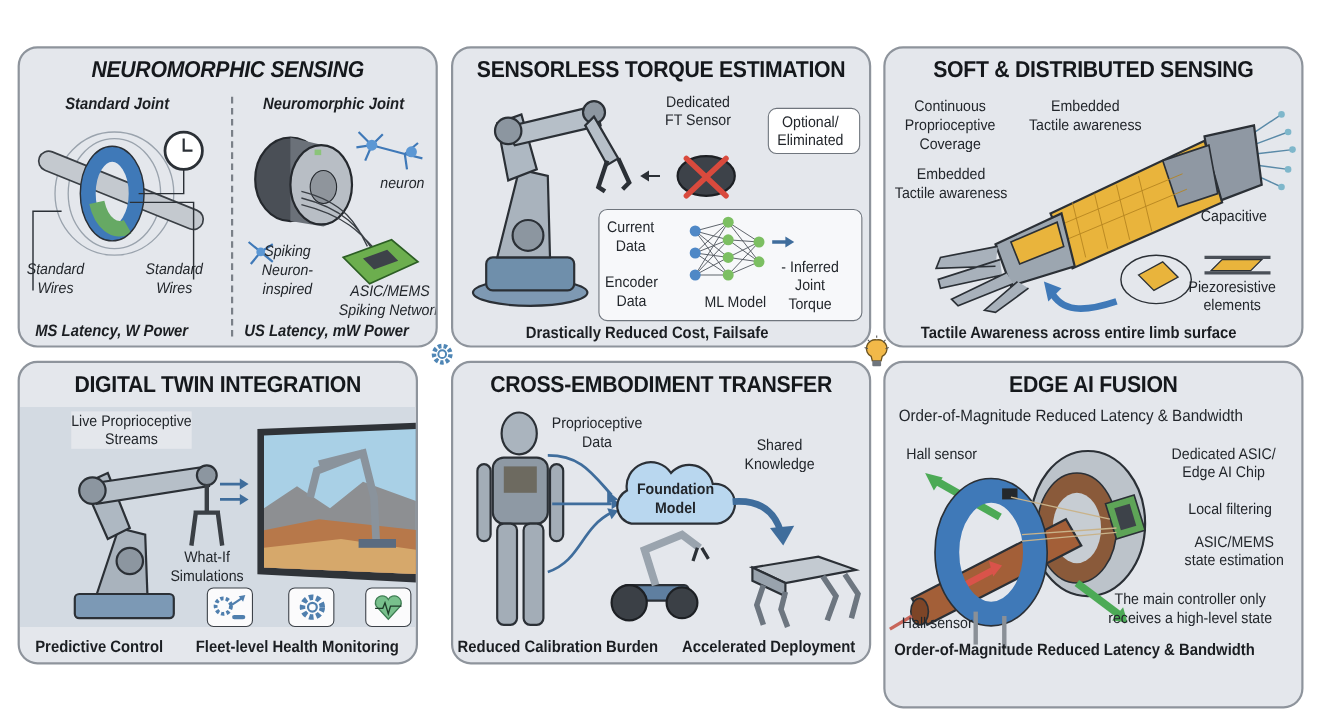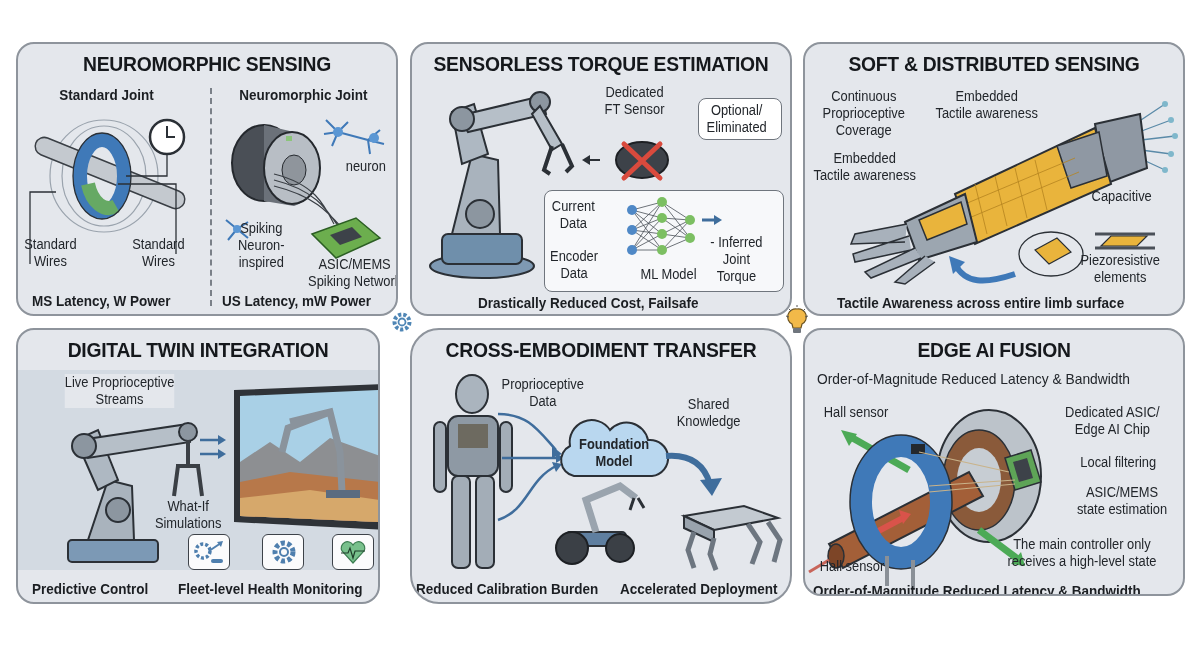--- a/index.html
+++ b/index.html
@@ -12,21 +12,21 @@
   svg { position:absolute; overflow:visible; }
   .mlbox { position:absolute; border:1.5px solid #6f757d; border-radius:8px; background:#f7f8fa; }
   .callout { position:absolute; border:1.5px solid #6f757d; border-radius:8px; background:#ffffff; }
   .icbox { position:absolute; width:40px; height:34px; border:1.5px solid #3d4249; border-radius:6px; background:#fbfbfc; }
   .divider { position:absolute; border-left:2px dashed #7a8088; }
   .center-icon { position:absolute; }
 </style>
 </head>
 <body>
 
-<div class="panel" style="left:16px;top:42px;width:382px;height:274px;">
+<div class="panel" style="left:16px;top:42px;width:382px;height:274px;font-style:italic;">
   <div class="ptitle">NEUROMORPHIC SENSING</div>
   <div class="sub" style="left:36px;top:42px;">Standard Joint</div>
   <div class="sub" style="left:214px;top:42px;">Neuromorphic Joint</div>
   <div class="divider" style="left:192px;top:44px;height:218px;"></div>
 
   <svg style="left:8px;top:70px;" width="180" height="120" viewBox="0 0 180 120">
     <g fill="none" stroke="#9aa3ad" stroke-width="1.2">
       <ellipse cx="78" cy="62" rx="42" ry="50"></ellipse>
       <ellipse cx="78" cy="62" rx="54" ry="56"></ellipse>
     </g>
@@ -210,21 +210,21 @@
   <div class="icbox" style="left:314px;top:204px;">
     <svg style="left:6px;top:4px;" width="28" height="26" viewBox="0 0 28 26">
       <path d="M14 24 L3 12 A6 6 0 0 1 14 6 A6 6 0 0 1 25 12 Z" fill="#78c08c" stroke="#3d7d52" stroke-width="1.2"></path>
       <path d="M2 14 L9 14 L11 9 L14 19 L16 12 L26 12" stroke="#1f3d2a" stroke-width="1.2" fill="none"></path>
     </svg>
   </div>
   <div class="foot" style="left:14px;top:250px;">Predictive Control</div>
   <div class="foot" style="left:160px;top:250px;">Fleet-level Health Monitoring</div>
 </div>
 
-<div class="panel" style="left:410px;top:328px;width:382px;height:276px;border-radius:29px;">
+<div class="panel" style="left:410px;top:328px;width:382px;height:276px;">
   <div class="ptitle">CROSS-EMBODIMENT TRANSFER</div>
   <svg style="left:16px;top:44px;" width="90" height="200" viewBox="0 0 90 200">
     <ellipse cx="44" cy="20" rx="16" ry="19" fill="#aab4be" stroke="#2b3036" stroke-width="2"></ellipse>
     <rect x="20" y="42" width="50" height="60" rx="10" fill="#8e99a4" stroke="#2b3036" stroke-width="2"></rect>
     <rect x="30" y="50" width="30" height="24" fill="#6d6a60"></rect>
     <rect x="6" y="48" width="12" height="70" rx="6" fill="#a3adb7" stroke="#2b3036" stroke-width="2"></rect>
     <rect x="72" y="48" width="12" height="70" rx="6" fill="#a3adb7" stroke="#2b3036" stroke-width="2"></rect>
     <rect x="24" y="102" width="18" height="92" rx="6" fill="#a3adb7" stroke="#2b3036" stroke-width="2"></rect>
     <rect x="48" y="102" width="18" height="92" rx="6" fill="#a3adb7" stroke="#2b3036" stroke-width="2"></rect>
   </svg>
@@ -257,21 +257,21 @@
   </svg>
   <svg style="left:262px;top:172px;" width="110" height="70" viewBox="0 0 110 70">
     <polygon points="10,14 70,4 104,16 40,28" fill="#c3cad1" stroke="#2b3036" stroke-width="2"></polygon>
     <polygon points="10,14 40,28 40,40 10,26" fill="#99a3ad" stroke="#2b3036" stroke-width="2"></polygon>
     <path d="M20 30 L14 48 L20 66 M40 36 L36 52 L42 68 M74 22 L86 40 L78 62 M94 20 L106 38 L100 60" stroke="#6d7680" stroke-width="5" fill="none"></path>
   </svg>
   <div class="foot" style="left:4px;top:250px;">Reduced Calibration Burden</div>
   <div class="foot" style="left:208px;top:250px;">Accelerated Deployment</div>
 </div>
 
-<div class="panel" style="left:803px;top:328px;width:382px;height:268px;padding-left:16px;">
+<div class="panel" style="left:803px;top:328px;width:382px;height:316px;padding-left:16px;">
   <div class="ptitle">EDGE AI FUSION</div>
   <div class="lbl" style="left:12px;top:40px;font-size:15px;transform-origin:left;">Order-of-Magnitude Reduced Latency &amp; Bandwidth</div>
   <svg style="left:14px;top:66px;" width="260" height="190" viewBox="0 0 260 190">
     <path d="M30 40 L90 74" stroke="#4caa56" stroke-width="7"></path>
     <polygon points="22,34 38,38 30,50" fill="#4caa56"></polygon>
     <ellipse cx="170" cy="80" rx="52" ry="66" fill="#bcc3ca" stroke="#2b3036" stroke-width="2"></ellipse>
     <ellipse cx="160" cy="84" rx="36" ry="50" fill="#8a5a3a" stroke="#2b3036" stroke-width="1.5"></ellipse>
     <ellipse cx="160" cy="84" rx="22" ry="32" fill="#c7cdd3"></ellipse>
     <path d="M10 148 L150 76 L164 100 L24 172 Z" fill="#a35f38" stroke="#2b3036" stroke-width="2"></path>
     <ellipse cx="17" cy="160" rx="8" ry="12" fill="#7d4527" stroke="#2b3036" stroke-width="1.5"></ellipse>

